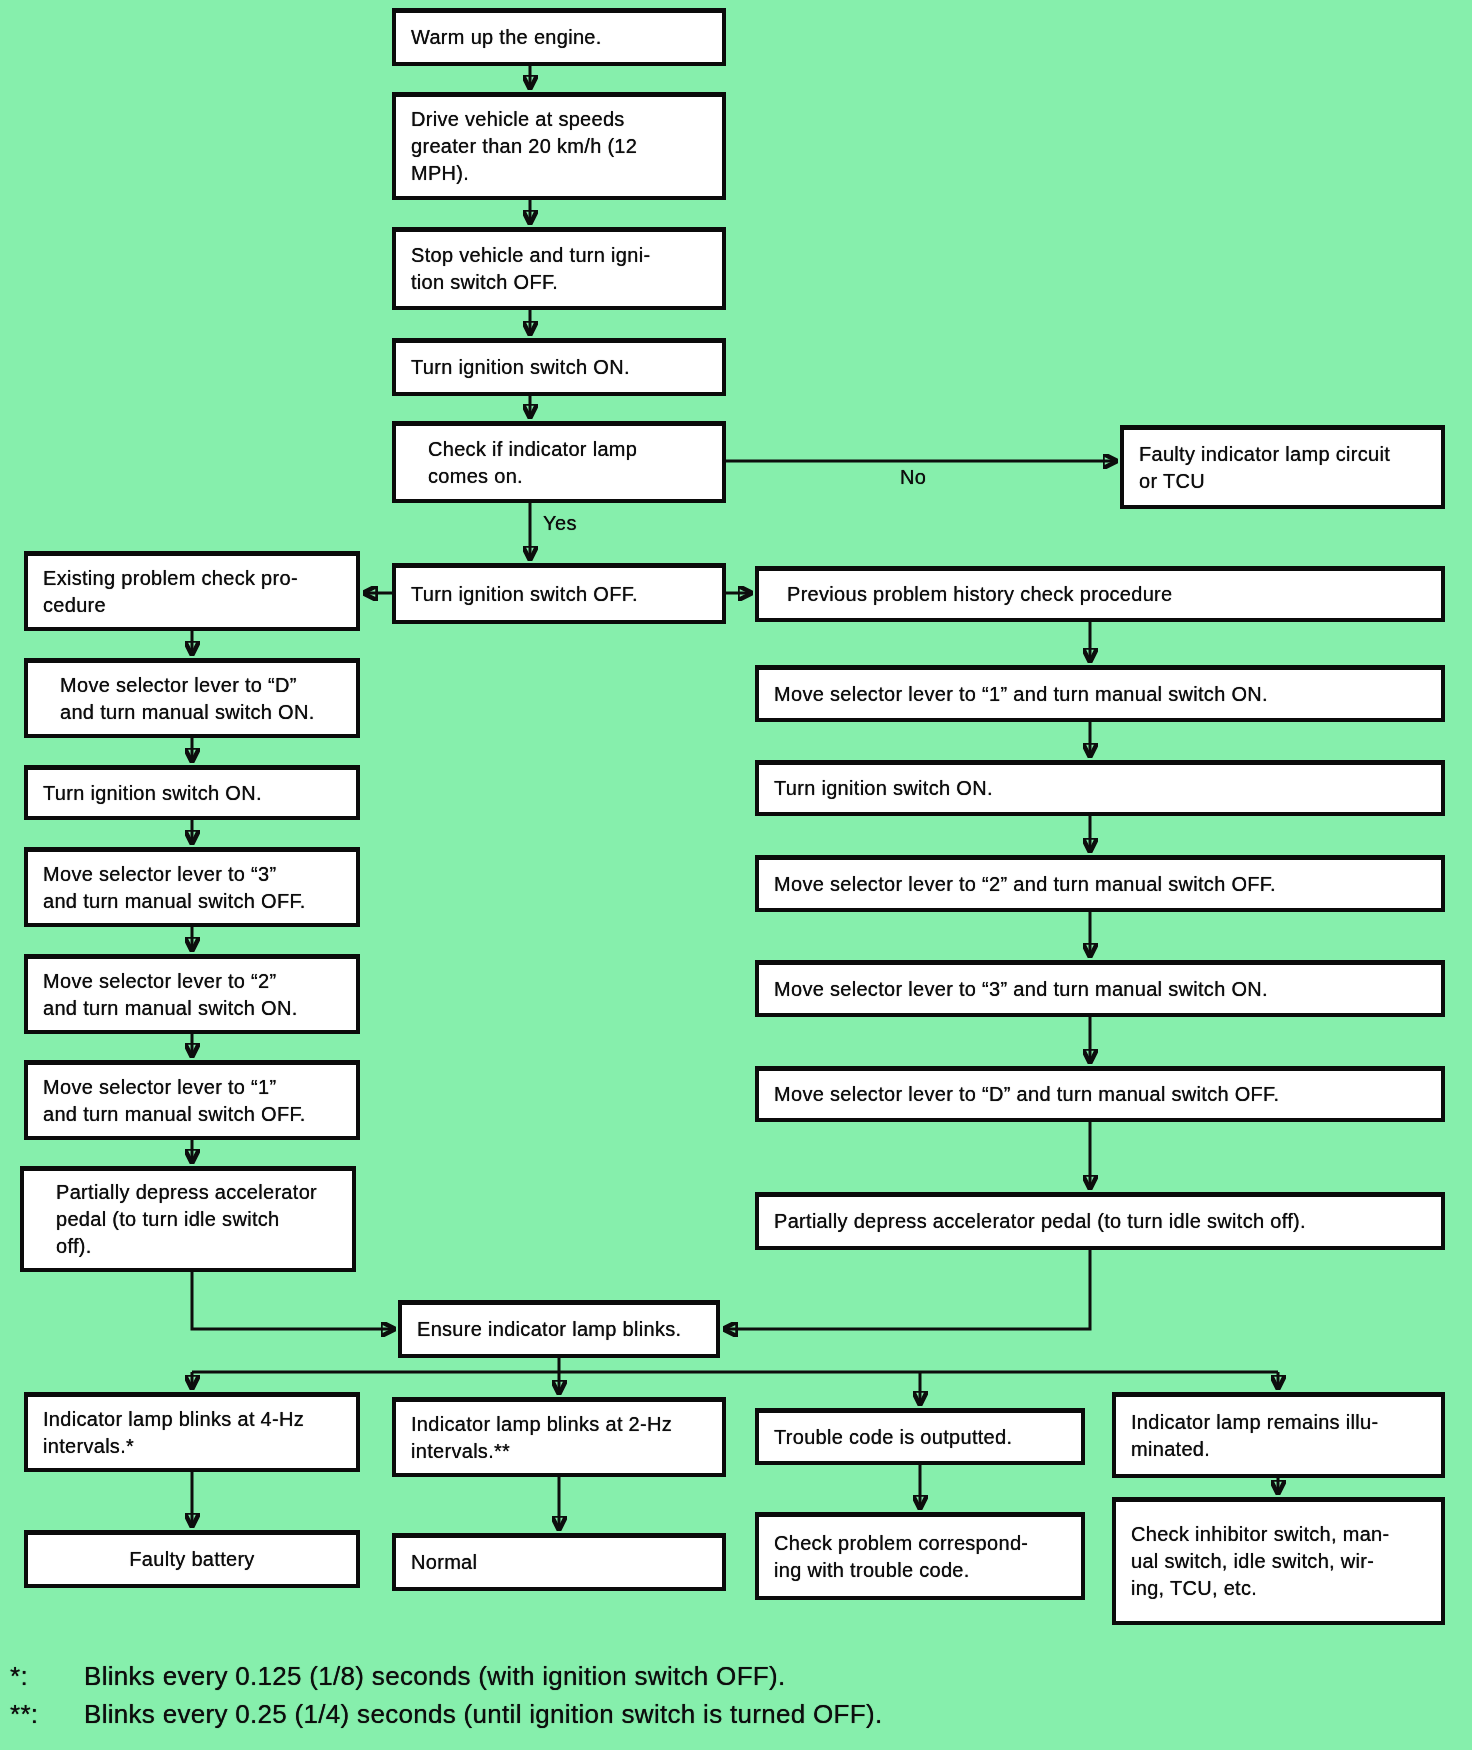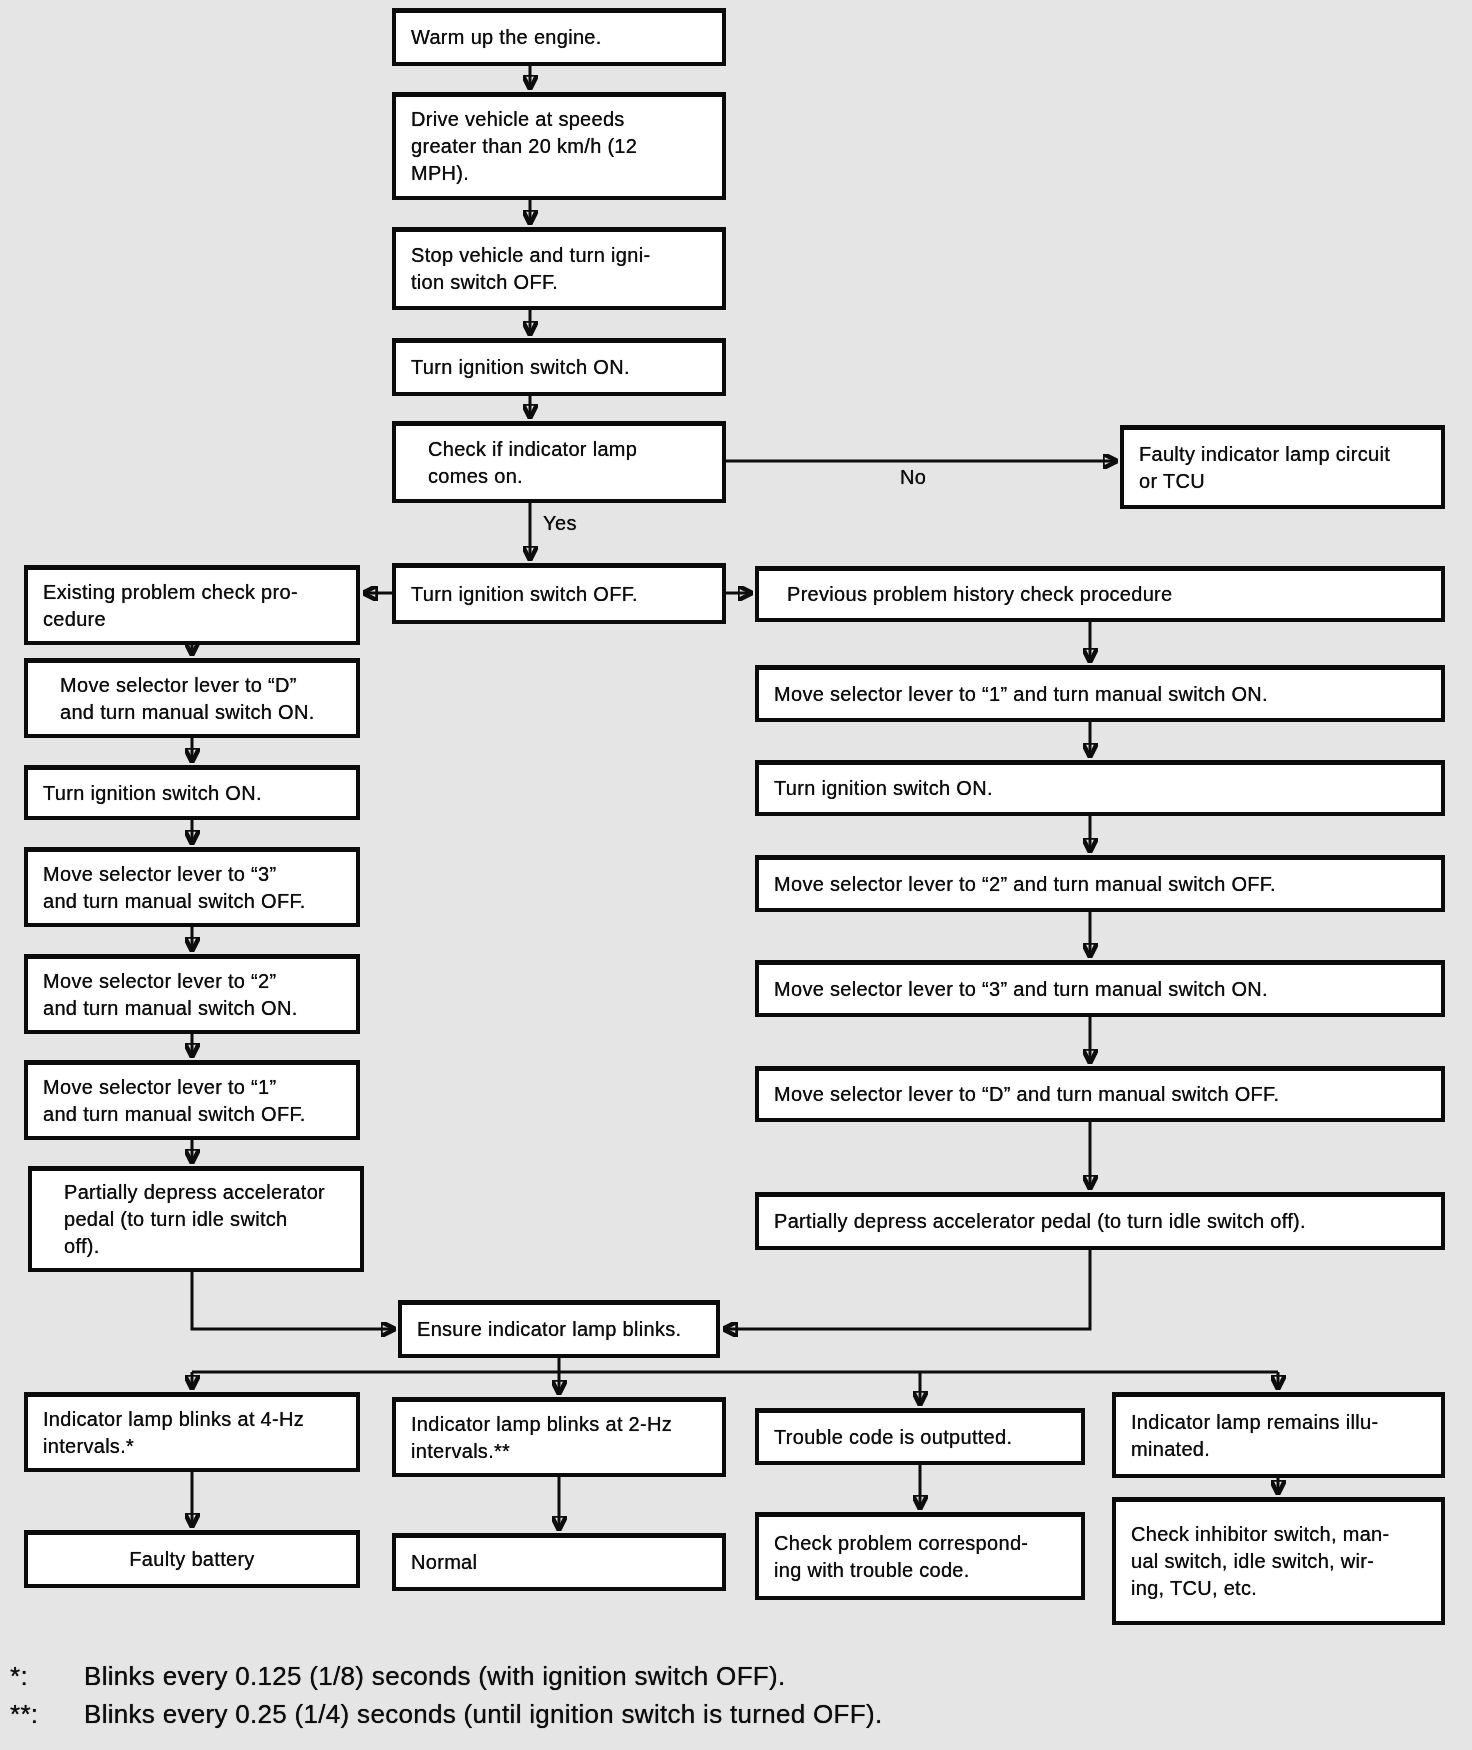--- a/index.html
+++ b/index.html
@@ -4,21 +4,21 @@
 <style>
   html, body {
     margin: 0;
     padding: 0;
     background: #ffffff;
   }
   #canvas {
     position: relative;
     width: 1472px;
     height: 1750px;
-    background: #e5e5e5;
+    background: #86efac;
     font-family: "Liberation Sans", "DejaVu Sans", sans-serif;
     color: #0d0d0d;
   }
   #wires {
     position: absolute;
     left: 0; top: 0;
     width: 1472px; height: 1750px;
     pointer-events: none;
   }
   #wires path {
@@ -119,32 +119,32 @@
   <div class="node" style="left:392px; top:338px;  width:334px; height:58px;">Turn ignition switch ON.</div>
   <div class="node" style="left:392px; top:421px;  width:334px; height:82px;padding-left:32px;">Check if indicator lamp
 comes on.</div>
   <div class="node" style="left:1120px; top:425px; width:325px; height:84px;">Faulty indicator lamp circuit
 or TCU</div>
   <div class="node" style="left:392px; top:563px;  width:334px; height:61px;">Turn ignition switch OFF.</div>
 
   <div class="flow-label" style="left:900px; top:466px;">No</div>
   <div class="flow-label" style="left:543px; top:512px;">Yes</div>
 
-  <div class="node" style="left:24px; top:551px;  width:336px; height:80px;margin-top:14px;">Existing problem check pro-
+  <div class="node" style="left:24px; top:551px;  width:336px; height:80px;">Existing problem check pro-
 cedure</div>
   <div class="node" style="left:24px; top:658px;  width:336px; height:80px;padding-left:32px;">Move selector lever to “D”
 and turn manual switch ON.</div>
   <div class="node" style="left:24px; top:765px;  width:336px; height:55px;">Turn ignition switch ON.</div>
   <div class="node" style="left:24px; top:847px;  width:336px; height:80px;">Move selector lever to “3”
 and turn manual switch OFF.</div>
   <div class="node" style="left:24px; top:954px;  width:336px; height:80px;">Move selector lever to “2”
 and turn manual switch ON.</div>
   <div class="node" style="left:24px; top:1060px; width:336px; height:80px;">Move selector lever to “1”
 and turn manual switch OFF.</div>
-  <div class="node" style="left:28px; top:1166px; width:336px; height:106px;padding-left:32px;">Partially depress accelerator
+  <div class="node" style="left:20px; top:1166px; width:336px; height:106px;padding-left:32px;">Partially depress accelerator
 pedal (to turn idle switch
 off).</div>
 
   <div class="node" style="left:755px; top:566px;  width:690px; height:56px;padding-left:28px;">Previous problem history check procedure</div>
   <div class="node" style="left:755px; top:665px;  width:690px; height:57px;">Move selector lever to “1” and turn manual switch ON.</div>
   <div class="node" style="left:755px; top:760px;  width:690px; height:56px;">Turn ignition switch ON.</div>
   <div class="node" style="left:755px; top:855px;  width:690px; height:57px;">Move selector lever to “2” and turn manual switch OFF.</div>
   <div class="node" style="left:755px; top:960px;  width:690px; height:57px;">Move selector lever to “3” and turn manual switch ON.</div>
   <div class="node" style="left:755px; top:1066px; width:690px; height:56px;">Move selector lever to “D” and turn manual switch OFF.</div>
   <div class="node" style="left:755px; top:1192px; width:690px; height:58px;">Partially depress accelerator pedal (to turn idle switch off).</div>

